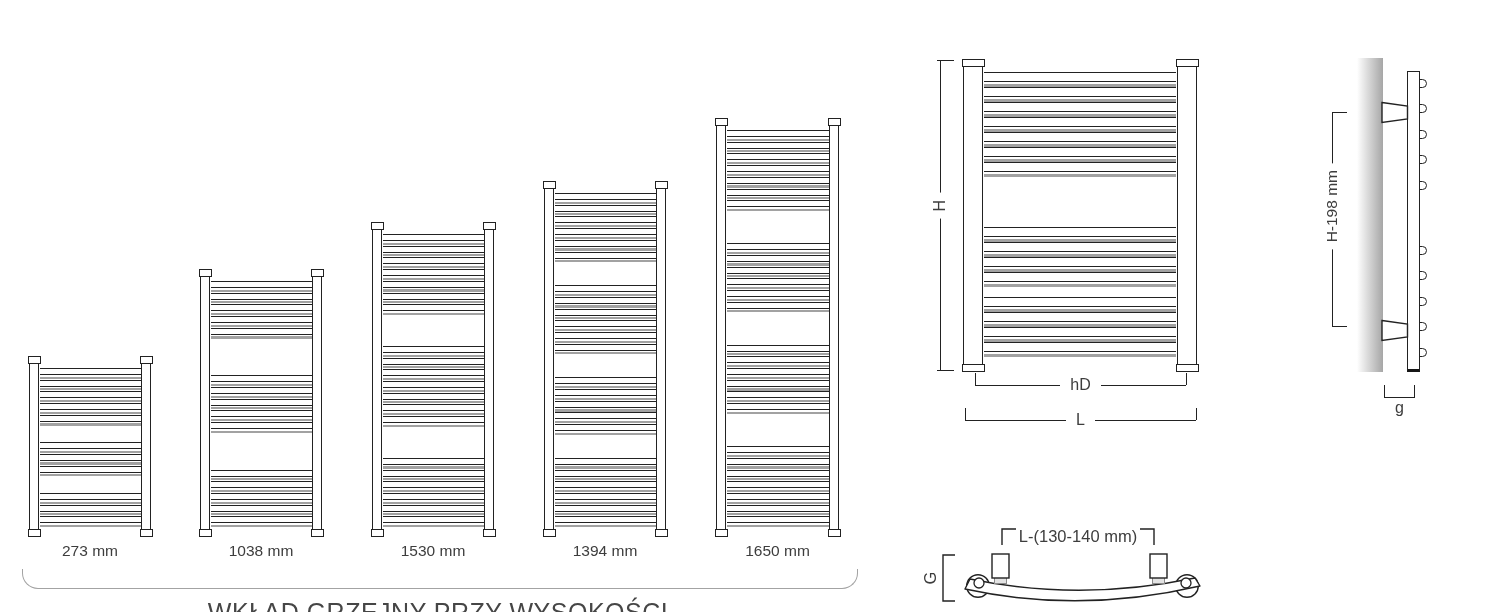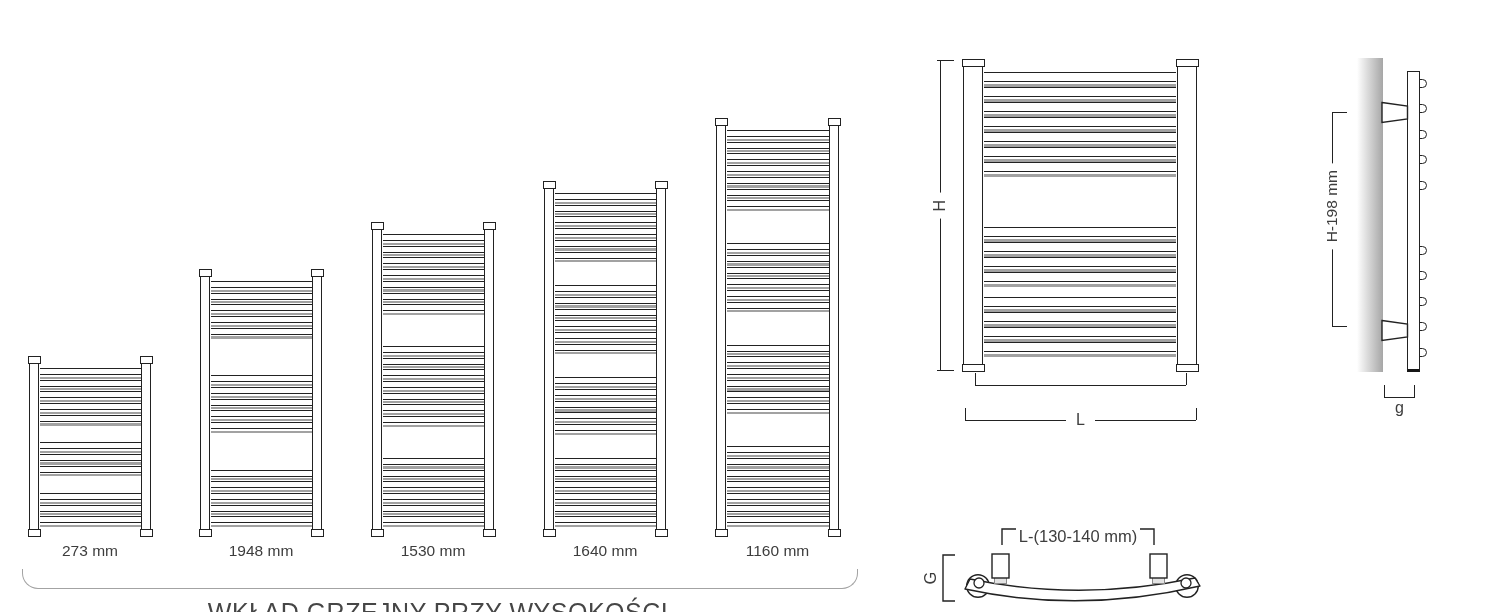--- a/index.html
+++ b/index.html
@@ -122,21 +122,21 @@
           <div class="rung-gray" style="top: 209.1px; height: 2.2px;"></div>
           <div class="rung-bar" style="top: 212.2px; height: 7px;"></div>
           <div class="rung-gray" style="top: 220.8px; height: 2.2px;"></div>
           <div class="rung-bar" style="top: 223.9px; height: 7px;"></div>
           <div class="rung-gray" style="top: 232.5px; height: 2.2px;"></div>
           <div class="rung-bar" style="top: 235.6px; height: 7px;"></div>
           <div class="rung-gray" style="top: 244.2px; height: 2.2px;"></div>
           <div class="rung-bar" style="top: 247.3px; height: 7px;"></div>
           <div class="rung-gray" style="top: 255.9px; height: 2.2px;"></div>
         </div>
-        <div class="size-label">1948 mm</div>
+        <div class="size-label">1038 mm</div>
       </div>
       <div class="radiator" style="left: 372px; top: 222px; width: 122px; height: 315px;">
         <div class="rad-rail" style="left: 0px; width: 10px;"></div>
         <div class="rad-cap" style="width: 13px; left: -1.5px; top: 0px;"></div>
         <div class="rad-cap" style="width: 13px; left: -1.5px; bottom: 0px;"></div>
         <div class="rad-rail" style="right: 0px; width: 10px;"></div>
         <div class="rad-cap" style="width: 13px; right: -1.5px; top: 0px;"></div>
         <div class="rad-cap" style="width: 13px; right: -1.5px; bottom: 0px;"></div>
         <div class="rungs" style="left: 10.5px; right: 10.5px;">
           <div class="rung-bar" style="top: 12px; height: 7px;"></div>
@@ -230,21 +230,21 @@
           <div class="rung-gray" style="top: 297.1px; height: 2.2px;"></div>
           <div class="rung-bar" style="top: 300.2px; height: 7px;"></div>
           <div class="rung-gray" style="top: 308.8px; height: 2.2px;"></div>
           <div class="rung-bar" style="top: 311.9px; height: 7px;"></div>
           <div class="rung-gray" style="top: 320.5px; height: 2.2px;"></div>
           <div class="rung-bar" style="top: 323.6px; height: 7px;"></div>
           <div class="rung-gray" style="top: 332.2px; height: 2.2px;"></div>
           <div class="rung-bar" style="top: 335.3px; height: 7px;"></div>
           <div class="rung-gray" style="top: 343.9px; height: 2.2px;"></div>
         </div>
-        <div class="size-label">1640 mm</div>
+        <div class="size-label">1394 mm</div>
       </div>
       <div class="radiator" style="left: 716px; top: 118px; width: 123px; height: 419px;">
         <div class="rad-rail" style="left: 0px; width: 10px;"></div>
         <div class="rad-cap" style="width: 13px; left: -1.5px; top: 0px;"></div>
         <div class="rad-cap" style="width: 13px; left: -1.5px; bottom: 0px;"></div>
         <div class="rad-rail" style="right: 0px; width: 10px;"></div>
         <div class="rad-cap" style="width: 13px; right: -1.5px; top: 0px;"></div>
         <div class="rad-cap" style="width: 13px; right: -1.5px; bottom: 0px;"></div>
         <div class="rungs" style="left: 10.5px; right: 10.5px;">
           <div class="rung-bar" style="top: 12px; height: 7px;"></div>
@@ -293,21 +293,21 @@
           <div class="rung-gray" style="top: 360.1px; height: 2.2px;"></div>
           <div class="rung-bar" style="top: 363.2px; height: 7px;"></div>
           <div class="rung-gray" style="top: 371.8px; height: 2.2px;"></div>
           <div class="rung-bar" style="top: 374.9px; height: 7px;"></div>
           <div class="rung-gray" style="top: 383.5px; height: 2.2px;"></div>
           <div class="rung-bar" style="top: 386.6px; height: 7px;"></div>
           <div class="rung-gray" style="top: 395.2px; height: 2.2px;"></div>
           <div class="rung-bar" style="top: 398.3px; height: 7px;"></div>
           <div class="rung-gray" style="top: 406.9px; height: 2.2px;"></div>
         </div>
-        <div class="size-label">1160 mm</div>
+        <div class="size-label">1650 mm</div>
       </div>
     </div>
 
   <div class="brace" style="left:22px;top:569px;width:836px;height:20px"></div>
   <div class="caption" style="left:0;top:598px;width:876px">WKŁAD GRZEJNY PRZY WYSOKOŚCI</div>
 
   <div id="front-view" class="radiator" style="left:963px;top:59px;width:234px;height:313px">
       <div class="rad-rail" style="left: 0px; width: 20px;"></div>
       <div class="rad-cap" style="width: 23px; left: -1.5px; top: 0px;"></div>
       <div class="rad-cap" style="width: 23px; left: -1.5px; bottom: 0px;"></div>
@@ -349,20 +349,23 @@
     </div>
 
   <div class="dim-vline" style="left:940px;top:60px;height:311px"></div>
   <div class="tick-h" style="left:937px;top:60px;width:17px"></div>
   <div class="tick-h" style="left:937px;top:370px;width:17px"></div>
   <div class="vlabel" style="left:931px;top:193px">H</div>
 
   <div class="dim-hline" style="left:975px;top:385px;width:211px"></div>
   <div class="tick-v" style="left:975px;top:373px;height:12px"></div>
   <div class="tick-v" style="left:1186px;top:373px;height:12px"></div>
+  <div class="hlabel-wrap" style="left:975px;top:376px;width:211px">
+    <span>hD</span>
+  </div>
 
   <div class="dim-hline" style="left:965px;top:420px;width:231px"></div>
   <div class="tick-v" style="left:965px;top:408px;height:12px"></div>
   <div class="tick-v" style="left:1196px;top:408px;height:12px"></div>
   <div class="hlabel-wrap" style="left:965px;top:411px;width:231px">
     <span>L</span>
   </div>
 
   <div class="wall" style="left:1357px;top:58px;width:26px;height:314px"></div>
   <div class="profile" style="left:1407px;top:71px;width:13px;height:301px"></div>

